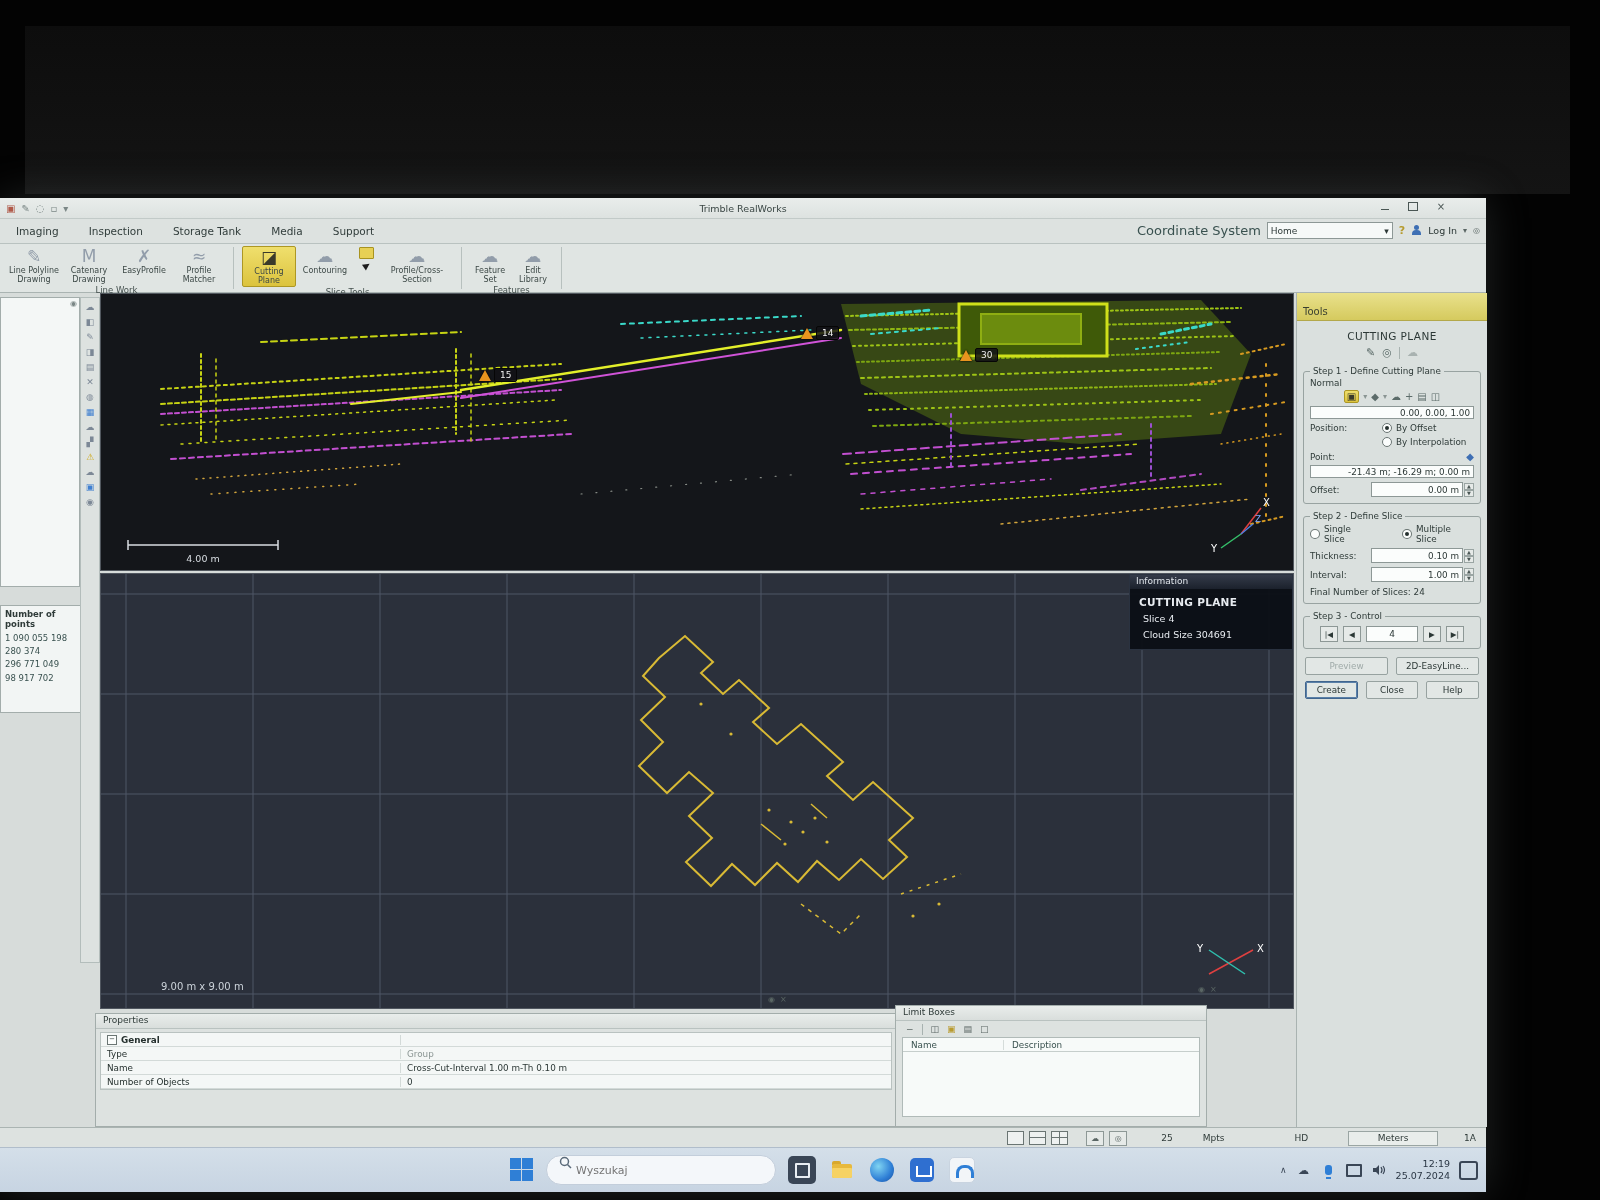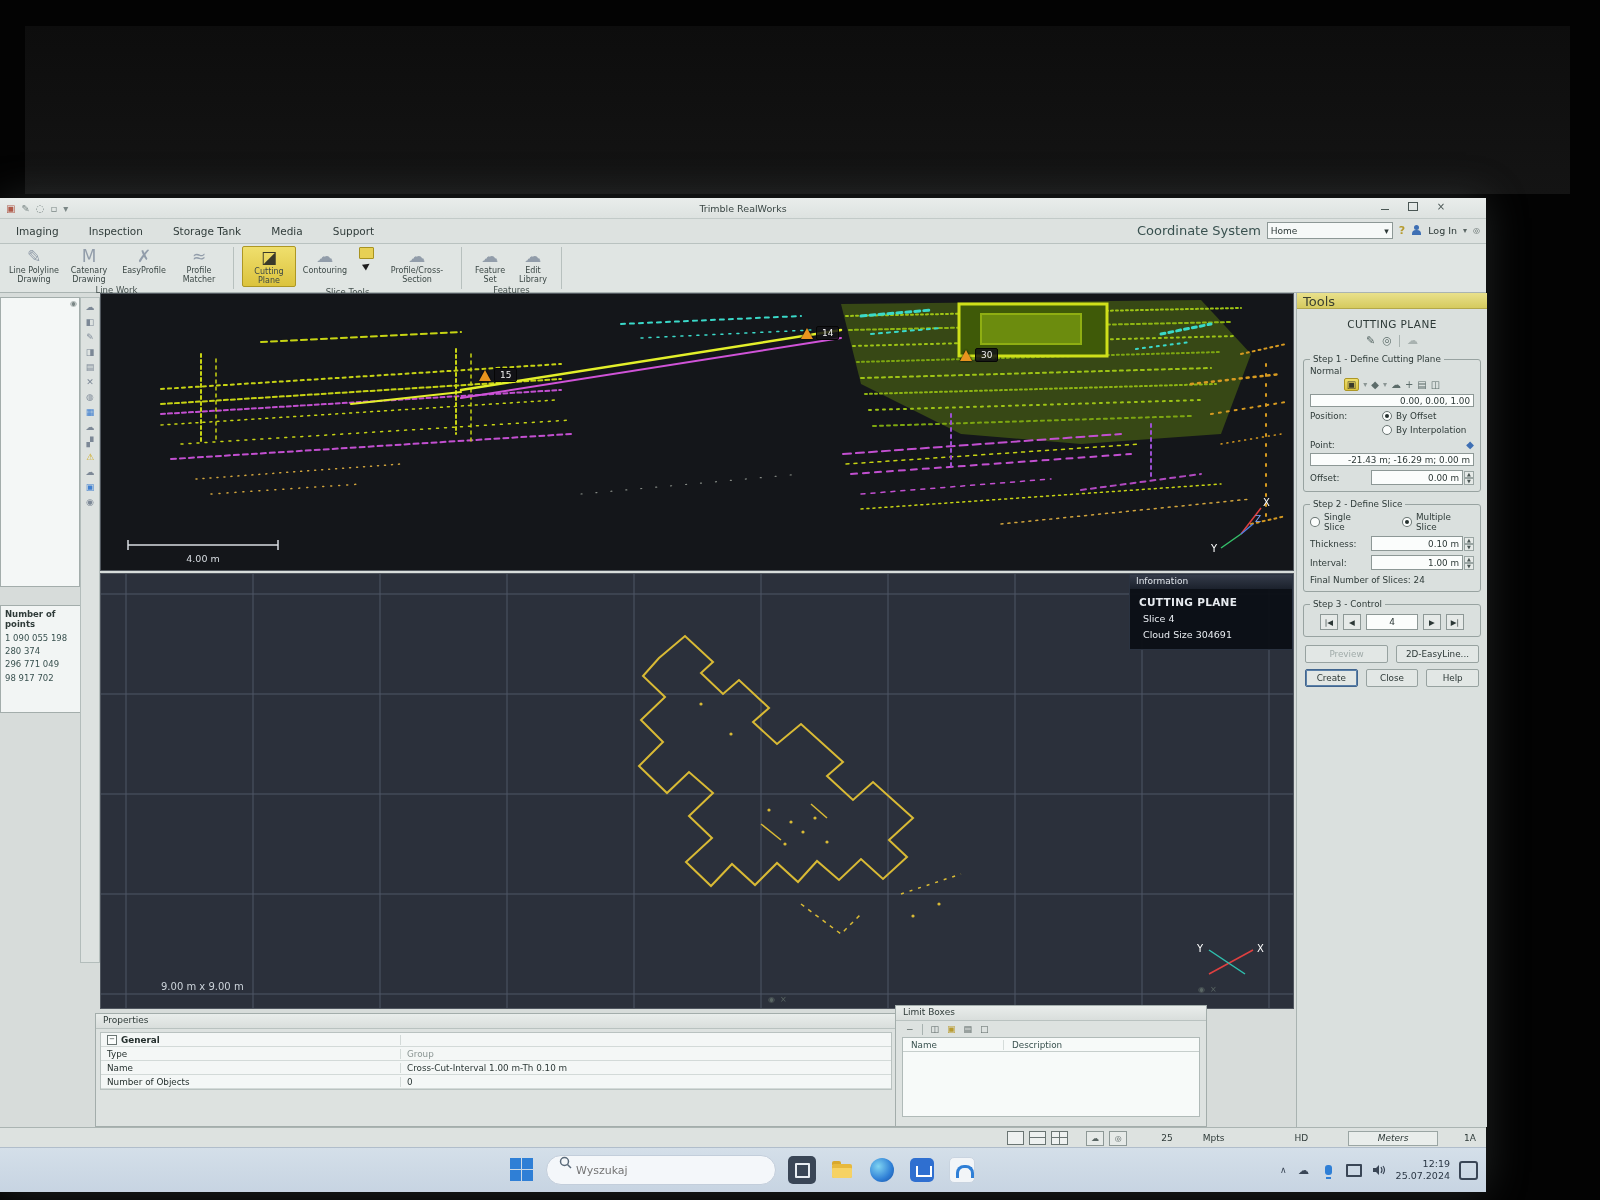--- a/index.html
+++ b/index.html
@@ -77,21 +77,21 @@
   .triad{position:absolute;}
   .infobox{position:absolute;top:0;right:0;width:162px;background:rgba(10,14,20,.93);border:1px solid #2a3240;}
   .infobox .ib-h{height:13px;background:linear-gradient(#343b49,#1b212c);color:#dfe4ea;font-size:9px;padding:1px 6px 0;}
   .infobox .ib-b{padding:7px 9px 9px;color:#e8ecf1;}
   .ib-1{font-size:10.5px;font-weight:bold;letter-spacing:.3px;}
   .ib-2,.ib-3{font-size:9.5px;margin-top:5px;padding-left:4px;}
   .dockpair{position:absolute;display:flex;gap:5px;font-size:8px;color:#5a6664;}
 
   
   .right-panel{position:absolute;left:1296px;top:0;bottom:0;width:190px;background:#dae0de;border-left:1px solid #a9b3b1;}
-  .tools-header{height:14px;background:linear-gradient(#e9e18c,#d5ca5e);border-bottom:1px solid #b3a84a;font-size:13px;color:#3a4030;padding:1px 0 0 6px;}
+  .tools-header{height:14px;background:linear-gradient(#e9e18c,#d5ca5e);border-bottom:1px solid #b3a84a;font-size:10px;color:#3a4030;padding:13px 0 0 6px;}
   .cp-title{text-align:center;margin-top:9px;font-size:10.5px;letter-spacing:.4px;color:#2c3836;}
   .cp-icons{display:flex;justify-content:center;align-items:center;gap:7px;margin-top:4px;}
   .cp-ic{font-size:11px;color:#5a6a68;}
   .cp-ic.dis{color:#a8b2b0;}
   .cp-sep{width:1px;height:12px;background:#a8b2b0;}
   fieldset.grp{margin:7px 6px 0;border:1px solid #98a3a1;border-radius:3px;padding:2px 6px 6px;}
   fieldset.grp legend{font-size:8.8px;color:#2f3b39;padding:0 3px;}
   .lbl{font-size:8.8px;color:#2f3b39;}
   .row{display:flex;align-items:center;justify-content:space-between;margin-top:4px;}
   .nrm-icons{display:flex;align-items:center;gap:4px;justify-content:center;margin-top:2px;}
@@ -138,21 +138,21 @@
 
   
   .statusbar{height:20px;border-top:1px solid #aab4b2;background:#dde2e0;display:flex;align-items:center;font-size:9px;color:#2f3b39;padding-right:10px;}
   .sb-spacer{flex:1;}
   .sb-g{display:flex;align-items:center;gap:5px;margin-left:18px;}
   .sb-ico{width:15px;height:12px;border:1px solid #6a7573;background:#eef1f0;position:relative;}
   .sb-ico.h:after{content:"";position:absolute;left:0;right:0;top:5px;height:1px;background:#6a7573;}
   .sb-ico.g:after{content:"";position:absolute;left:7px;top:0;bottom:0;width:1px;background:#6a7573;}
   .sb-ico.g:before{content:"";position:absolute;left:0;right:0;top:5px;height:1px;background:#6a7573;}
   .sb-box{width:16px;height:13px;border:1px solid #8d9896;background:#e6eae8;font-size:8px;display:flex;align-items:center;justify-content:center;color:#5a6664;}
-  .sb-meters{width:88px;height:13px;border:1px solid #9aa5a3;background:#e9edeb;font-size:9px;display:flex;align-items:center;justify-content:center;font-style:italic;}
+  .sb-meters{width:88px;height:13px;border:1px solid #9aa5a3;background:#e9edeb;font-size:9px;display:flex;align-items:center;justify-content:center;}
 
   
   .taskbar{position:absolute;left:0;bottom:0;width:100%;height:44px;background:linear-gradient(#d4dfe9,#c7d4e2);border-top:1px solid #b0bdcb;display:flex;align-items:center;}
   .tb-center{position:absolute;left:50%;transform:translateX(-50%);display:flex;align-items:center;gap:12px;}
   .startbtn{width:24px;height:24px;display:grid;grid-template-columns:11px 11px;grid-template-rows:11px 11px;gap:1px;}
   .startbtn div{background:#2f7fd6;}
   .searchpill{width:230px;height:30px;background:#f4f7fa;border:1px solid #c3cedb;border-radius:15px;display:flex;gap:2px;padding:0 12px;box-sizing:border-box;}
   .searchpill input{border:none;background:transparent;outline:none;font-size:11px;color:#5a6a7a;width:160px;font-family:inherit;}
   .tb-ic{width:28px;height:28px;border-radius:5px;display:flex;align-items:center;justify-content:center;}
   .ic-taskview{background:#3a4656;position:relative;}

